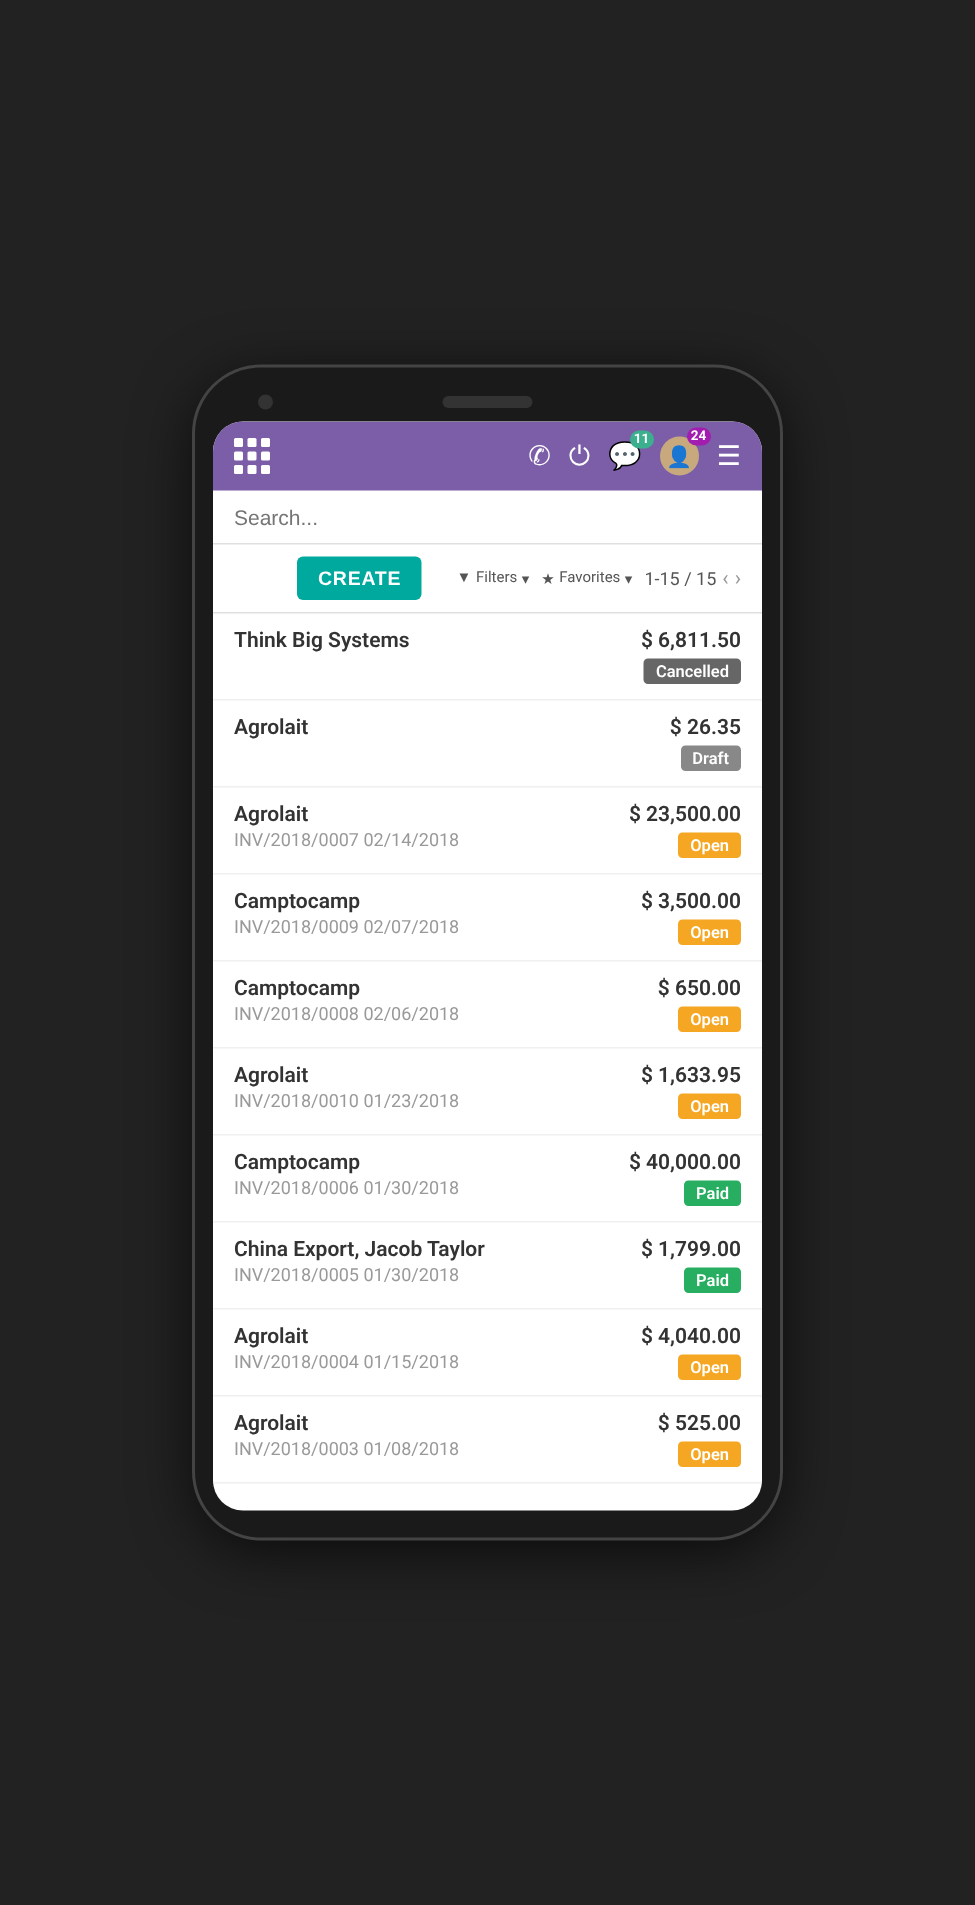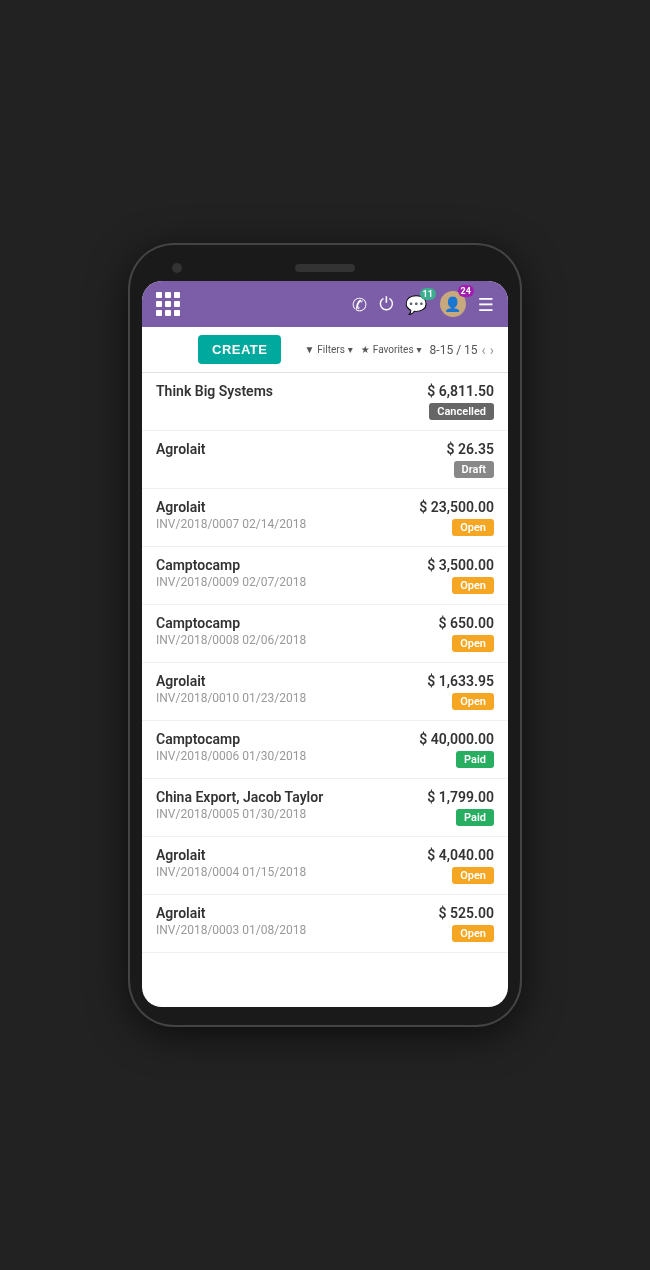--- a/index.html
+++ b/index.html
@@ -247,36 +247,39 @@
             <span style="font-size:14px;">👤</span>
           </div>
           <span class="badge badge-purple">24</span>
         </div>
         <div class="icon-wrap">
           <span>☰</span>
         </div>
       </div>
     </div>
 
+    <div class="search-bar">
+      <input type="text" placeholder="Search..." style="">
+    </div>
 
     <div class="toolbar">
       <button class="btn-create">CREATE</button>
       <div class="toolbar-spacer"></div>
       <div class="toolbar-filter">
         <span>▼</span>
         <span>Filters</span>
         <span>▾</span>
       </div>
       <div class="toolbar-favorites">
         <span>★</span>
         <span>Favorites</span>
         <span>▾</span>
       </div>
       <div class="pagination">
-        <span>8-15 / 15</span>
+        <span>1-15 / 15</span>
         <span class="pagination-arrow">‹</span>
         <span class="pagination-arrow">›</span>
       </div>
     </div>
 
     <div class="invoice-list" id="invoice-list">
     <div class="invoice-item">
     <div class="invoice-left">
       <div class="invoice-company">Think Big Systems</div>
 

